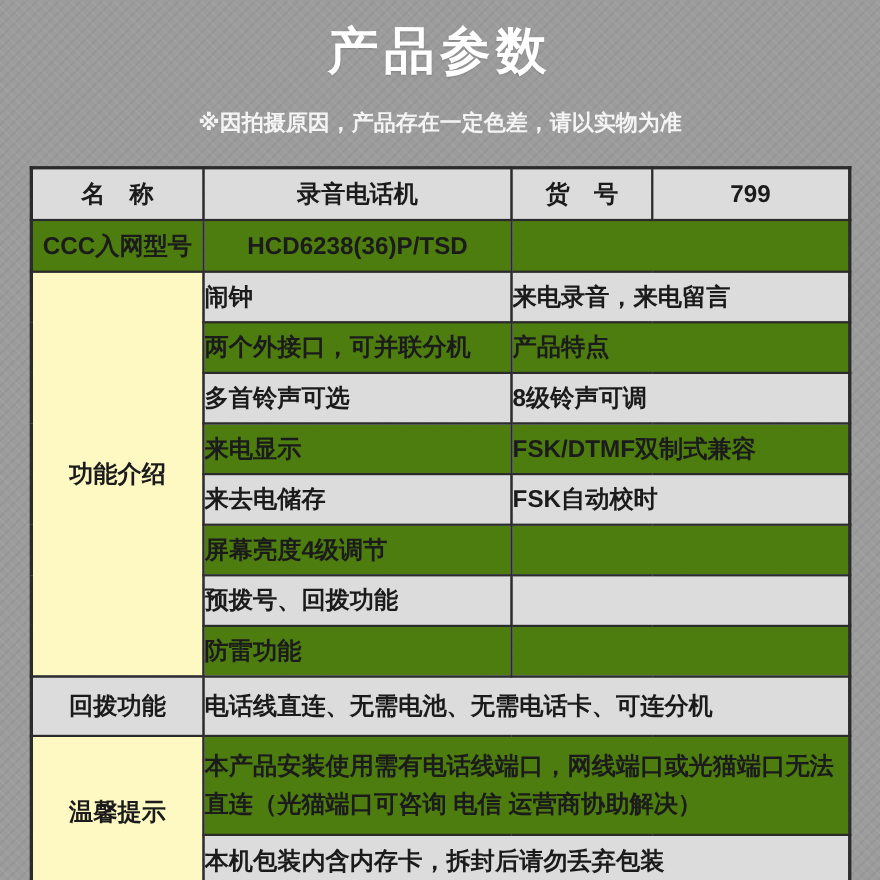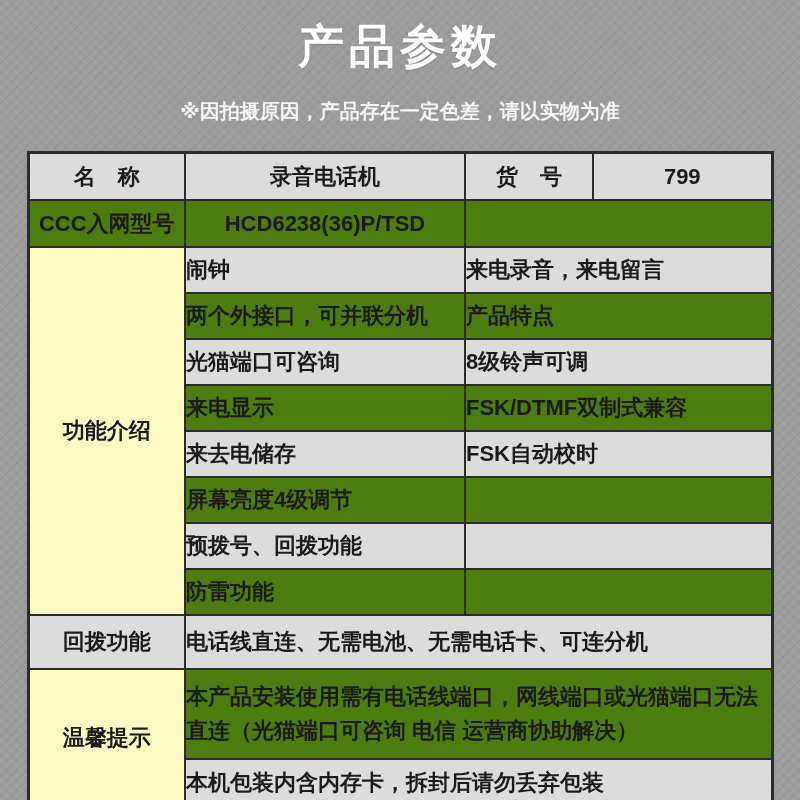--- a/index.html
+++ b/index.html
@@ -99,21 +99,21 @@
   <tr>
     <td class="mid center" rowspan="8">功能介绍</td>
     <td class="light pad h44">闹钟</td>
     <td class="light pad h44" colspan="2">来电录音，来电留言</td>
   </tr>
   <tr>
     <td class="dark pad h44">两个外接口，可并联分机</td>
     <td class="dark pad h44" colspan="2">产品特点</td>
   </tr>
   <tr>
-    <td class="light pad h44">光猫端口可咨询</td>
+    <td class="light pad h44">多首铃声可选</td>
     <td class="light pad h44" colspan="2">8级铃声可调</td>
   </tr>
   <tr>
     <td class="dark pad h44">来电显示</td>
     <td class="dark pad h44" colspan="2">FSK/DTMF双制式兼容</td>
   </tr>
   <tr>
     <td class="light pad h44">来去电储存</td>
     <td class="light pad h44" colspan="2">FSK自动校时</td>
   </tr>

